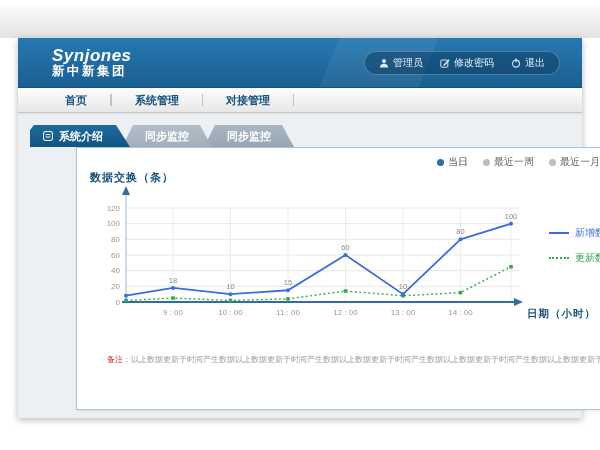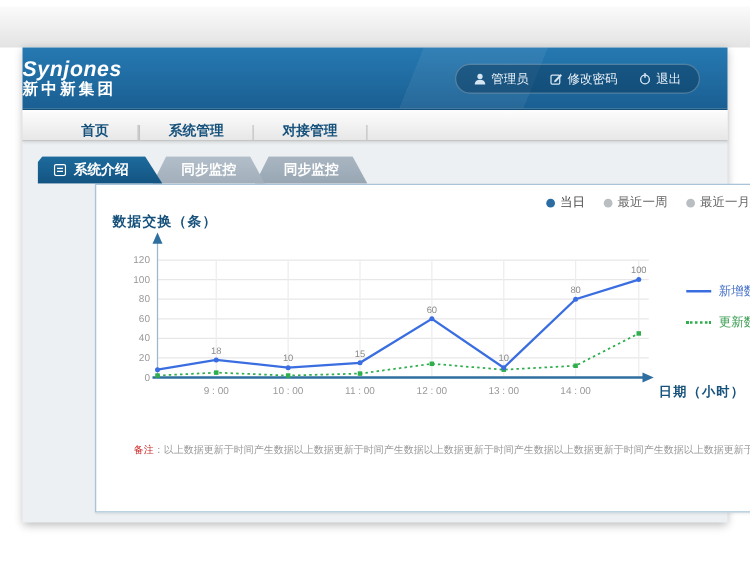--- a/index.html
+++ b/index.html
@@ -12,32 +12,32 @@
 
   .app-window { position:absolute; left:18px; top:38px; width:564px; height:380px;
     background:#ecf0f3; box-shadow:0 2px 7px rgba(0,0,0,.28); }
 
   
   .app-header { position:relative; height:50px; display:flex; align-items:center;
     background:
       linear-gradient(112deg, rgba(255,255,255,0) 55%, rgba(255,255,255,.06) 55%, rgba(255,255,255,.06) 72%, rgba(255,255,255,0) 72%),
       linear-gradient(180deg,#2679b2 0%,#1a5f92 100%);
     border-bottom:1px solid #14507a; }
-  .logo-block { color:#fff; line-height:1.05; }
+  .logo-block { margin-left:34px; color:#fff; line-height:1.05; }
   .logo-primary { font-size:17px; font-weight:bold; letter-spacing:.5px; font-style:italic; }
   .logo-secondary { font-size:12.5px; font-weight:bold; letter-spacing:2.5px; }
   .app-title { color:#fff; font-size:14px; margin-left:18px; margin-top:14px; letter-spacing:1px; }
   .user-pill { margin-left:auto; margin-right:22px; display:flex; align-items:center; gap:17px;
     background:rgba(8,52,84,.45); border:1px solid rgba(255,255,255,.25); border-radius:13px;
     padding:4px 14px; color:#e8f1f8; font-size:10px; }
   .pill-item { display:flex; align-items:center; gap:4px; cursor:pointer; white-space:nowrap; }
   .pill-item svg { display:block; }
 
   
-  .app-nav { height:25px; display:flex; align-items:flex-end; padding-left:24px;
+  .app-nav { height:25px; display:flex; align-items:center; padding-left:24px;
     background:linear-gradient(180deg,#fdfdfd 0%,#e7e7e7 100%);
     border-bottom:1px solid #c6c6c6; box-shadow:0 1px 2px rgba(0,0,0,.08); }
   .nav-item { font-size:11px; font-weight:bold; color:#17527c; padding:0 23px; cursor:pointer; }
   .nav-sep { width:1px; height:12px; background:#c2c2c2; }
 
   
   .content { position:relative; height:304px; }
   .tabs-row { position:absolute; left:12px; top:12px; display:flex; align-items:flex-end; z-index:5; }
   .tab { height:22px; line-height:22px; font-size:11px; font-weight:bold; color:#fff;
     display:flex; align-items:center; cursor:pointer; }

